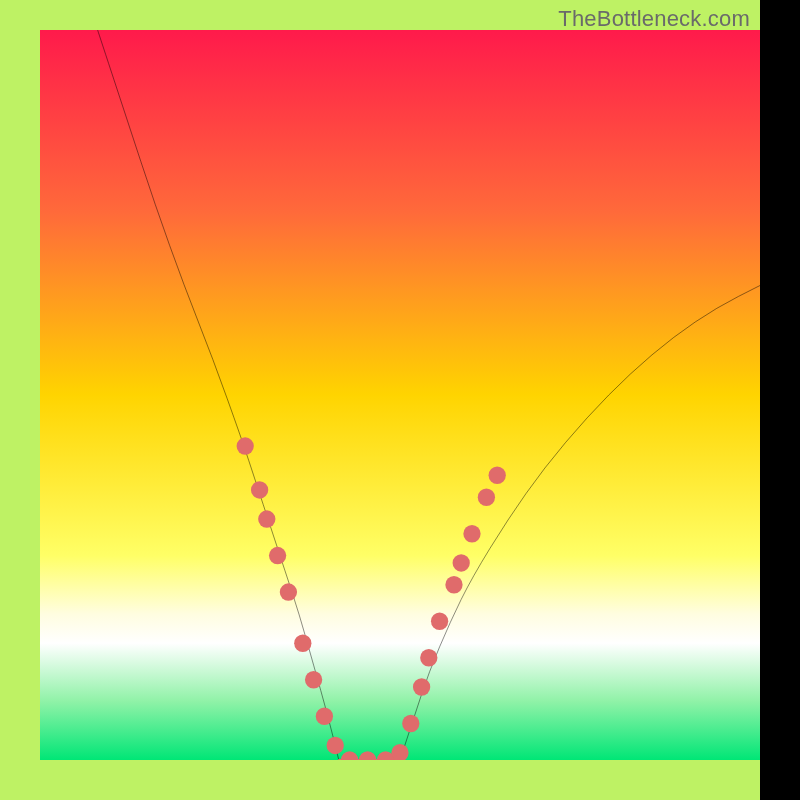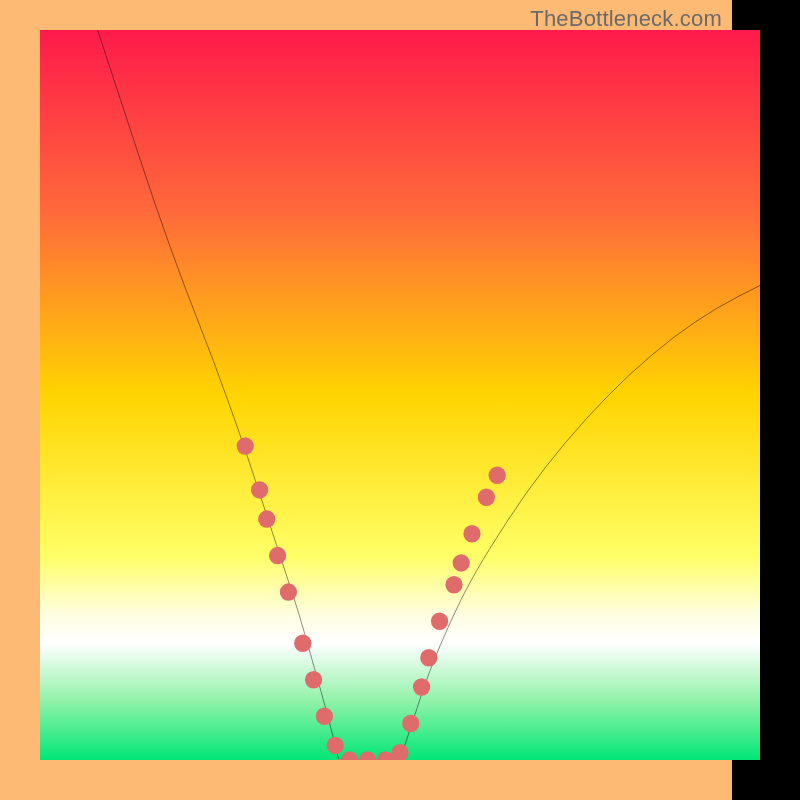--- a/index.html
+++ b/index.html
@@ -9,21 +9,22 @@
     height: 800px;
     background: #000;
     overflow: hidden;
   }
   .frame {
     position: absolute;
     left: 0;
     top: 0;
     width: 732px;
     height: 800px;
-    background: #fdba74;
+    background: #bef264;
+    padding-left: 28px;
   }
   .plot {
     position: absolute;
     left: 40px;
     top: 30px;
     width: 720px;
     height: 730px;
   }
   .gradient {
     position: absolute;

